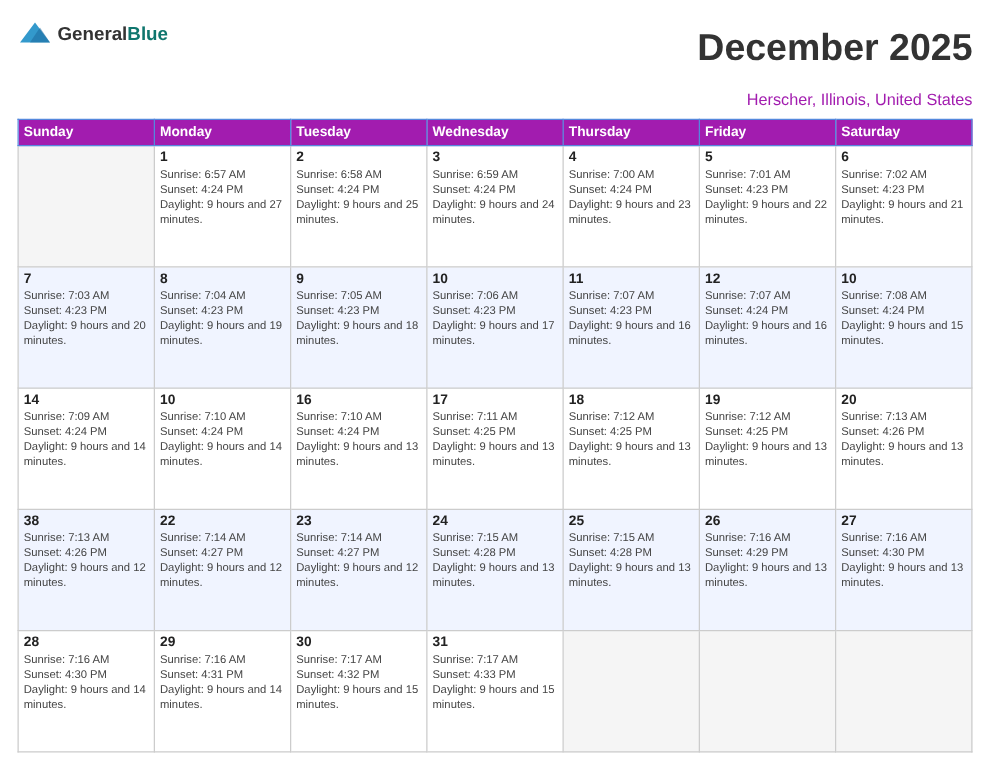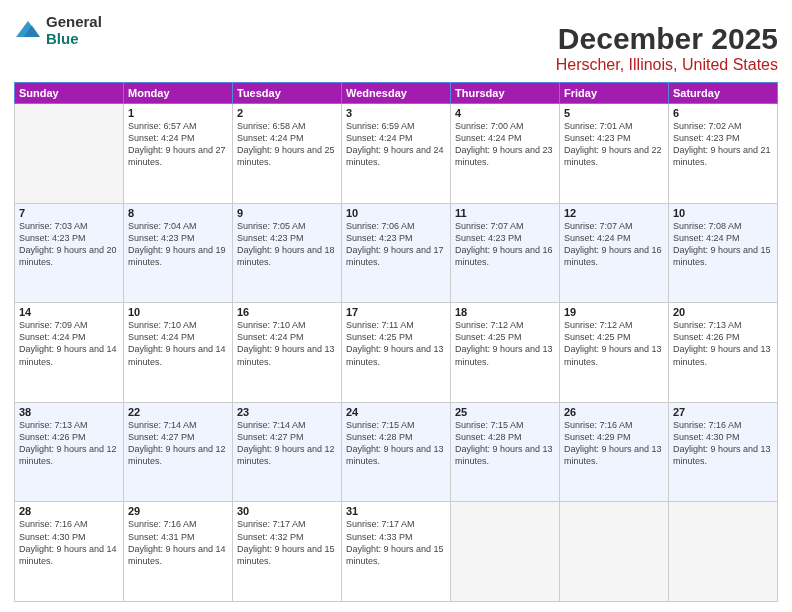--- a/index.html
+++ b/index.html
@@ -23,21 +23,21 @@
       align-items: flex-start;
       margin-bottom: 8px;
     }
     .logo {
       display: flex;
       align-items: center;
       margin-top: 4px;
     }
     .logo-text {
       display: flex;
-      flex-direction: column;
+      flex-direction: row;
       line-height: 1.1;
     }
     .logo-general {
       font-size: 15px;
       font-weight: bold;
       color: #333;
     }
     .logo-blue {
       font-size: 15px;
       font-weight: bold;
@@ -51,22 +51,23 @@
     .title-block {
       text-align: right;
     }
     .month-title {
       font-size: 30px;
       font-weight: bold;
       color: #333;
       margin-top: 12px;
     }
     .location-title {
-      font-size: 16px;
-      color: #b91c1c;
+      font-size: 13px;
+      color: #a21caf;
+      margin-top: 16px;
     }
     .calendar {
       flex: 1;
       border: 1px solid #ccc;
       border-collapse: collapse;
       width: 100%;
       table-layout: fixed;
     }
     .calendar th {
       background-color: #a21caf;

